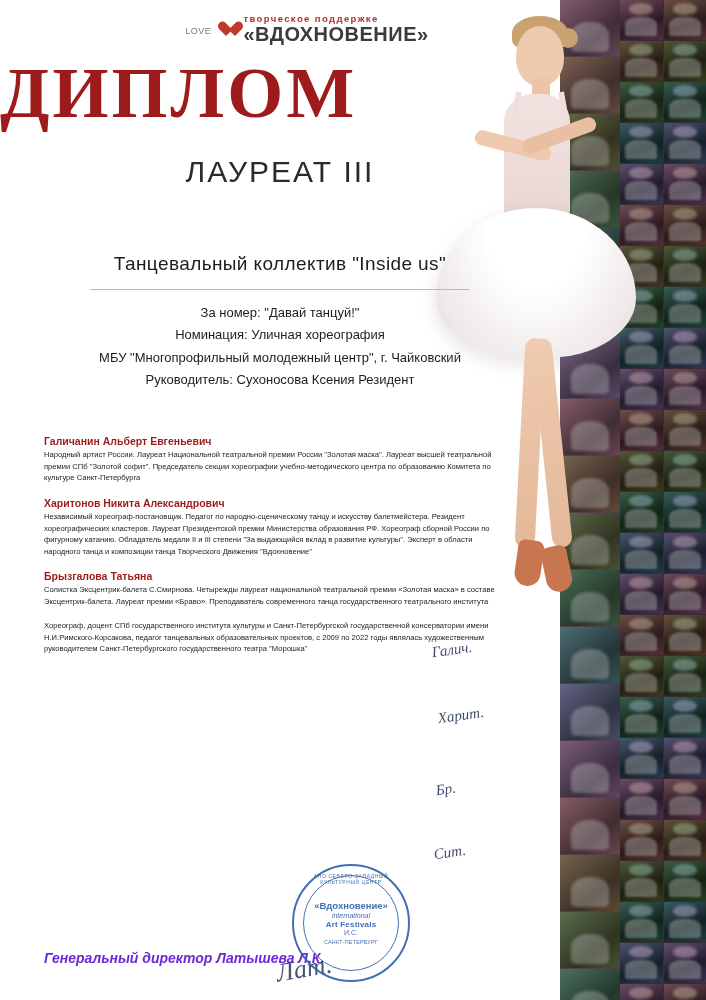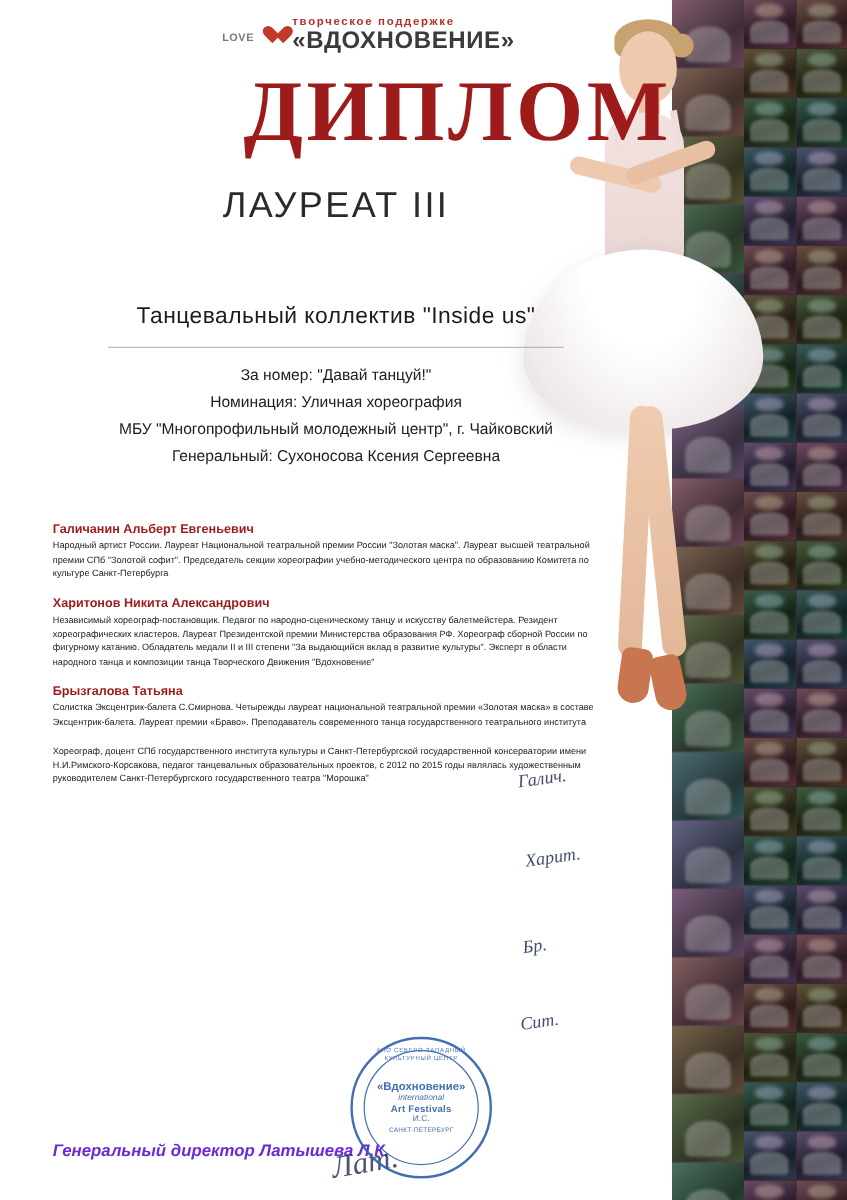--- a/index.html
+++ b/index.html
@@ -189,21 +189,21 @@
     display: flex;
     justify-content: center;
     align-items: center;
     gap: 6px;
     padding-left: 6px;
   }
   .logo-love {
     font-size: 9px;
     letter-spacing: .5px;
     color: #7a7a7a;
-    font-weight: bold;
+    font-weight: normal;
     position: relative;
     top: 2px;
     padding-left: 48px;
   }
   .logo-heart {
     width: 16px; height: 16px;
     position: relative;
     display: inline-block;
     margin: 0 2px;
   }
@@ -236,21 +236,21 @@
     text-align: center;
     font-size: 14.5px;
     font-weight: bold;
     color: #1a1a1a;
     line-height: 1.45;
     letter-spacing: .2px;
   }
 
   .diploma-word {
     margin-top: 12px;
-    text-align: right;
+    text-align: left;
     font-family: "Liberation Serif", serif;
     font-weight: bold;
     font-size: 72px;
     letter-spacing: 3px;
     color: #9e1b1b;
     line-height: 1;
   }
 
   .laureate {
     margin-top: 26px;
@@ -514,38 +514,38 @@
     <div class="laureate">ЛАУРЕАТ III</div>
 
 
     <div class="recipient">Танцевальный коллектив "Inside us"</div>
     <div class="rule"></div>
 
     <div class="details">
       <div>За номер: "Давай танцуй!"</div>
       <div>Номинация: Уличная хореография</div>
       <div>МБУ "Многопрофильный молодежный центр", г. Чайковский</div>
-      <div>Генеральный: Сухоносова Ксения Сергеевна</div>
+      <div>Руководитель: Сухоносова Ксения Резидент</div>
     </div>
 
     <div class="jury">
       <div class="jury-item">
         <div class="jury-name">Галичанин Альберт Евгеньевич</div>
         <div class="jury-desc">Народный артист России. Лауреат Национальной театральной премии России "Золотая маска". Лауреат высшей театральной премии СПб "Золотой софит". Председатель секции хореографии учебно-методического центра по образованию Комитета по культуре Санкт-Петербурга</div>
       </div>
       <div class="jury-item">
         <div class="jury-name">Харитонов Никита Александрович</div>
         <div class="jury-desc">Независимый хореограф-постановщик. Педагог по народно-сценическому танцу и искусству балетмейстера. Резидент хореографических кластеров. Лауреат Президентской премии Министерства образования РФ. Хореограф сборной России по фигурному катанию. Обладатель медали II и III степени "За выдающийся вклад в развитие культуры". Эксперт в области народного танца и композиции танца Творческого Движения "Вдохновение"</div>
       </div>
       <div class="jury-item">
         <div class="jury-name">Брызгалова Татьяна</div>
         <div class="jury-desc">Солистка Эксцентрик-балета С.Смирнова. Четырежды лауреат национальной театральной премии «Золотая маска» в составе Эксцентрик-балета. Лауреат премии «Браво». Преподаватель современного танца государственного театрального института</div>
       </div>
       <div class="jury-item">
-        <div class="jury-desc">Хореограф, доцент СПб государственного института культуры и Санкт-Петербургской государственной консерватории имени Н.И.Римского-Корсакова, педагог танцевальных образовательных проектов, с 2012 по 2015 годы являлась художественным руководителем Санкт-Петербургского государственного театра "Морошка"</div>
+        <div class="jury-desc">Хореограф, доцент СПб государственного института культуры и Санкт-Петербургской государственной консерватории имени Н.И.Римского-Корсакова, педагог танцевальных образовательных проектов, с 2009 по 2022 годы являлась художественным руководителем Санкт-Петербургского государственного театра "Морошка"</div>
       </div>
     </div>
 
     <div class="sig sig1">Галич.</div>
     <div class="sig sig2">Харит.</div>
     <div class="sig sig3">Бр.</div>
     <div class="sig sig4">Сит.</div>
 
     <div class="footer">
       <div class="director">Генеральный директор Латышева Л.К.</div>

